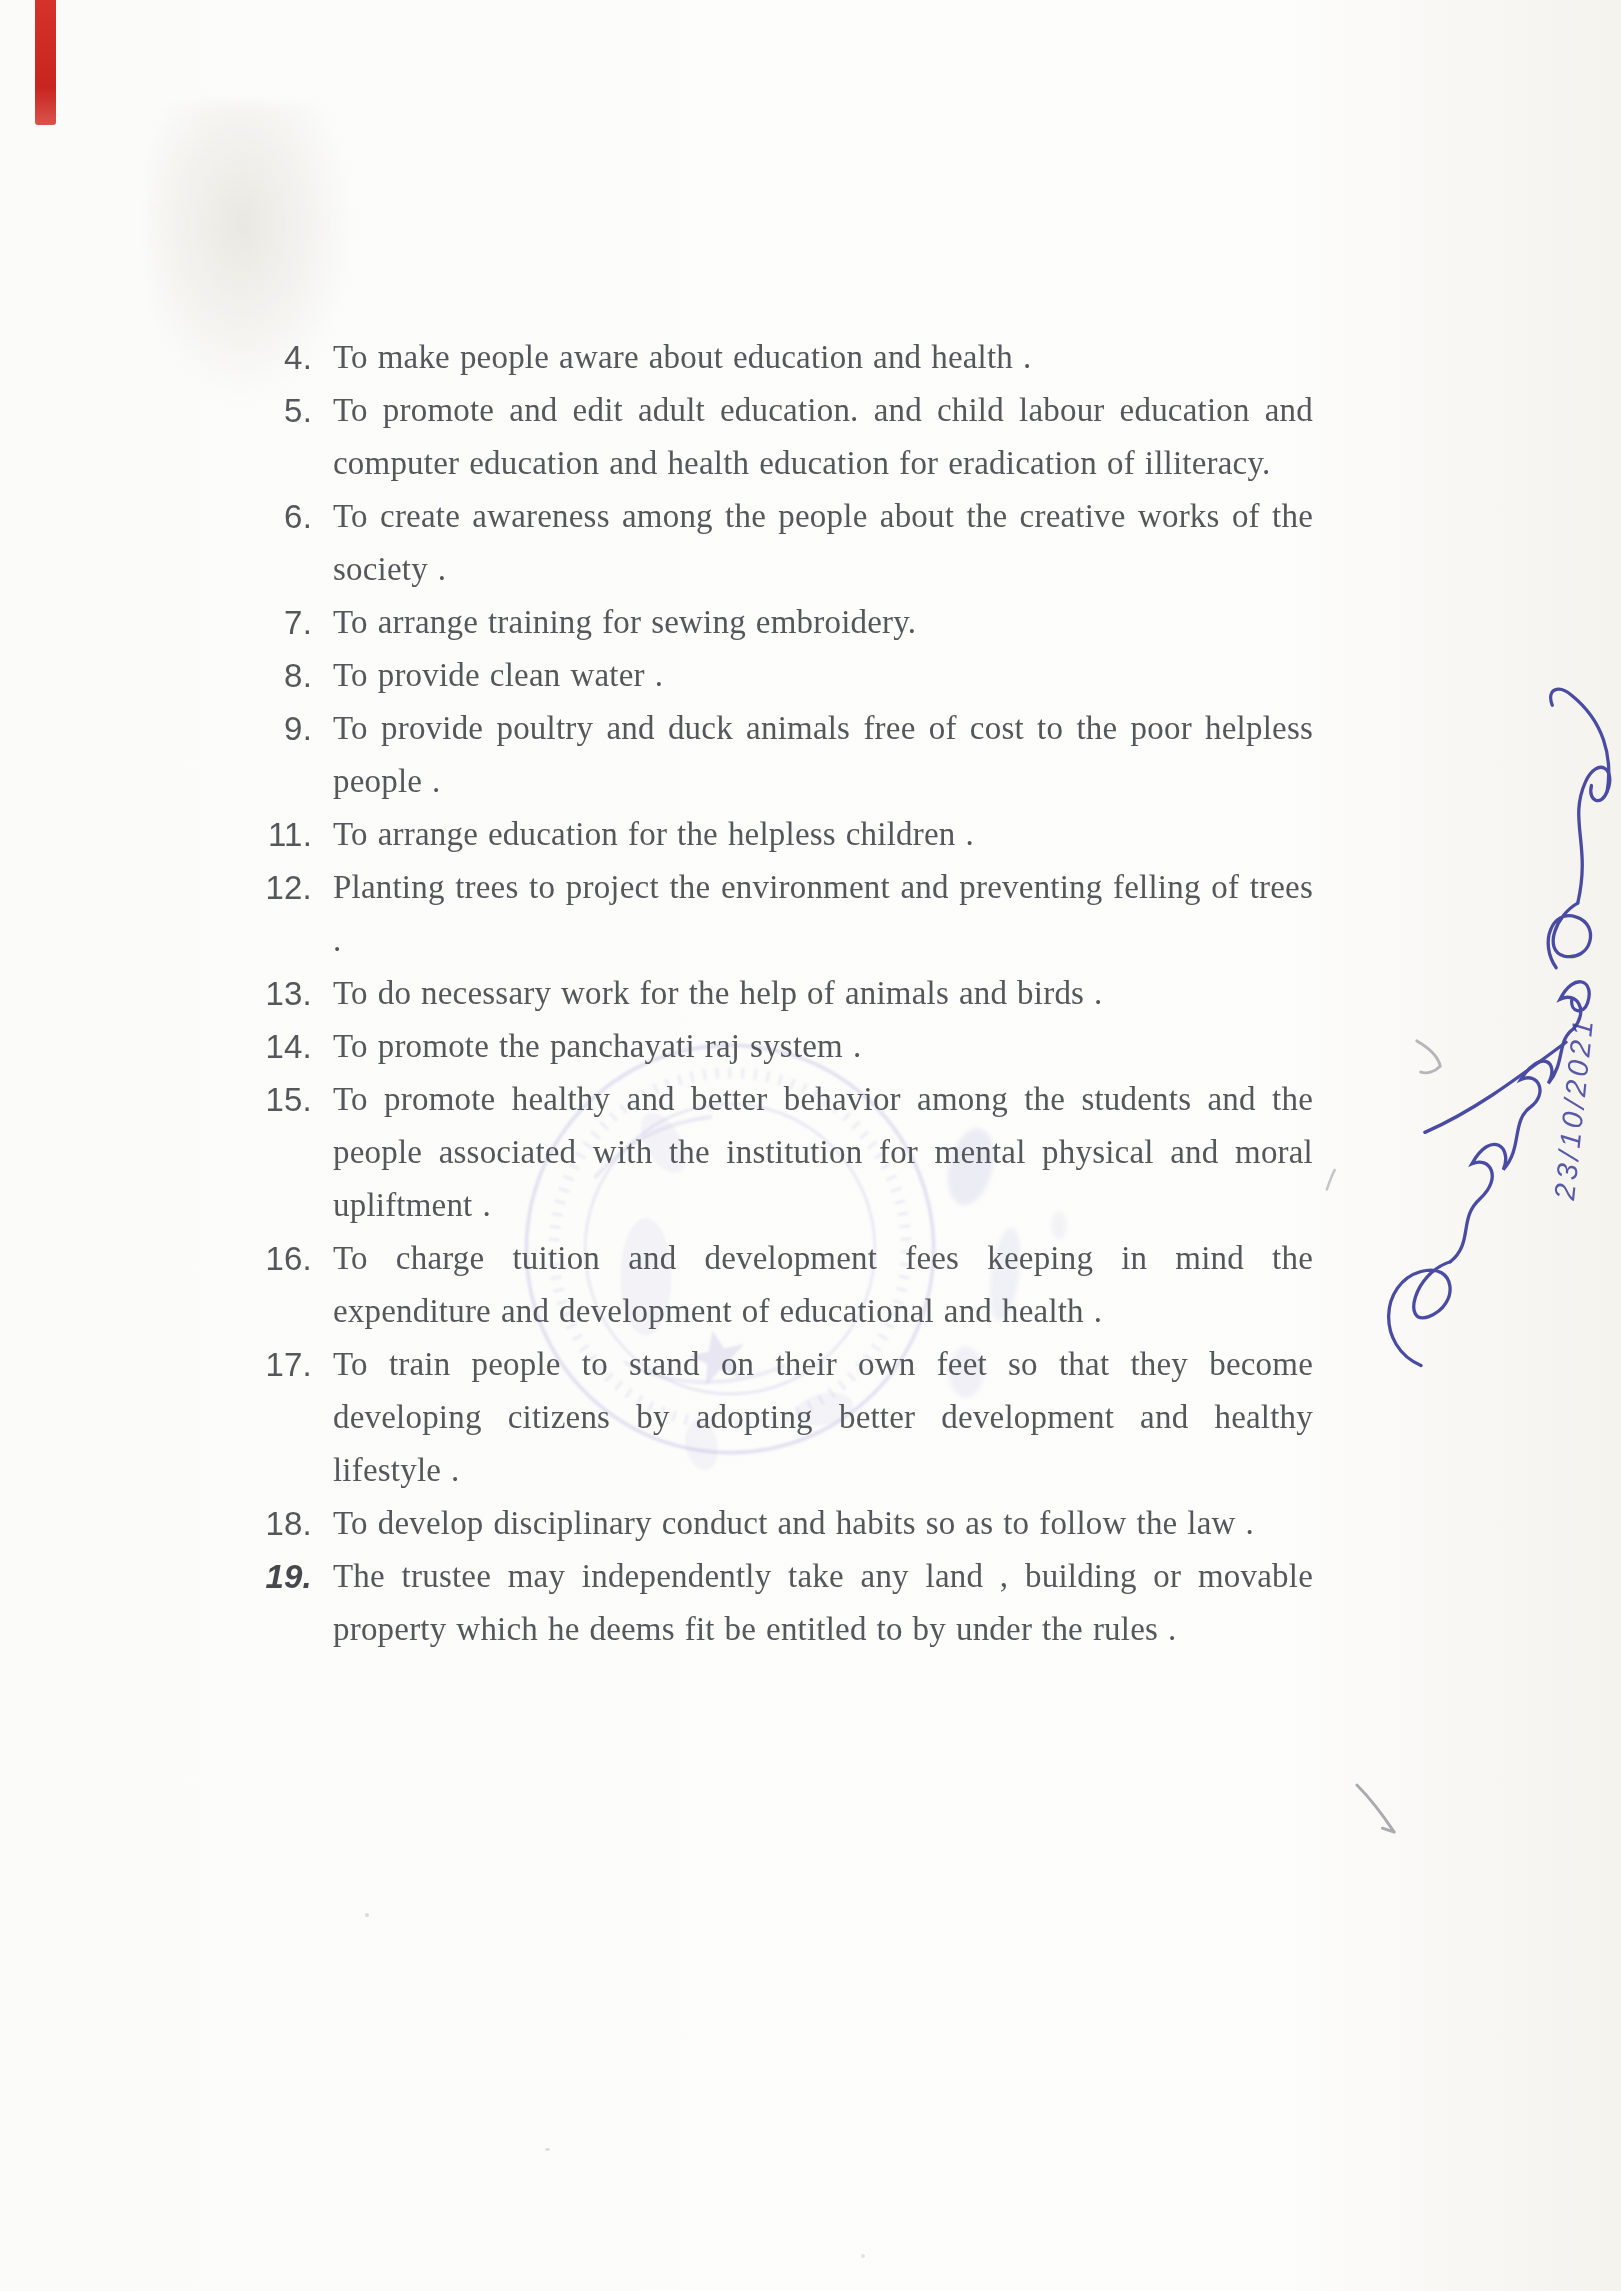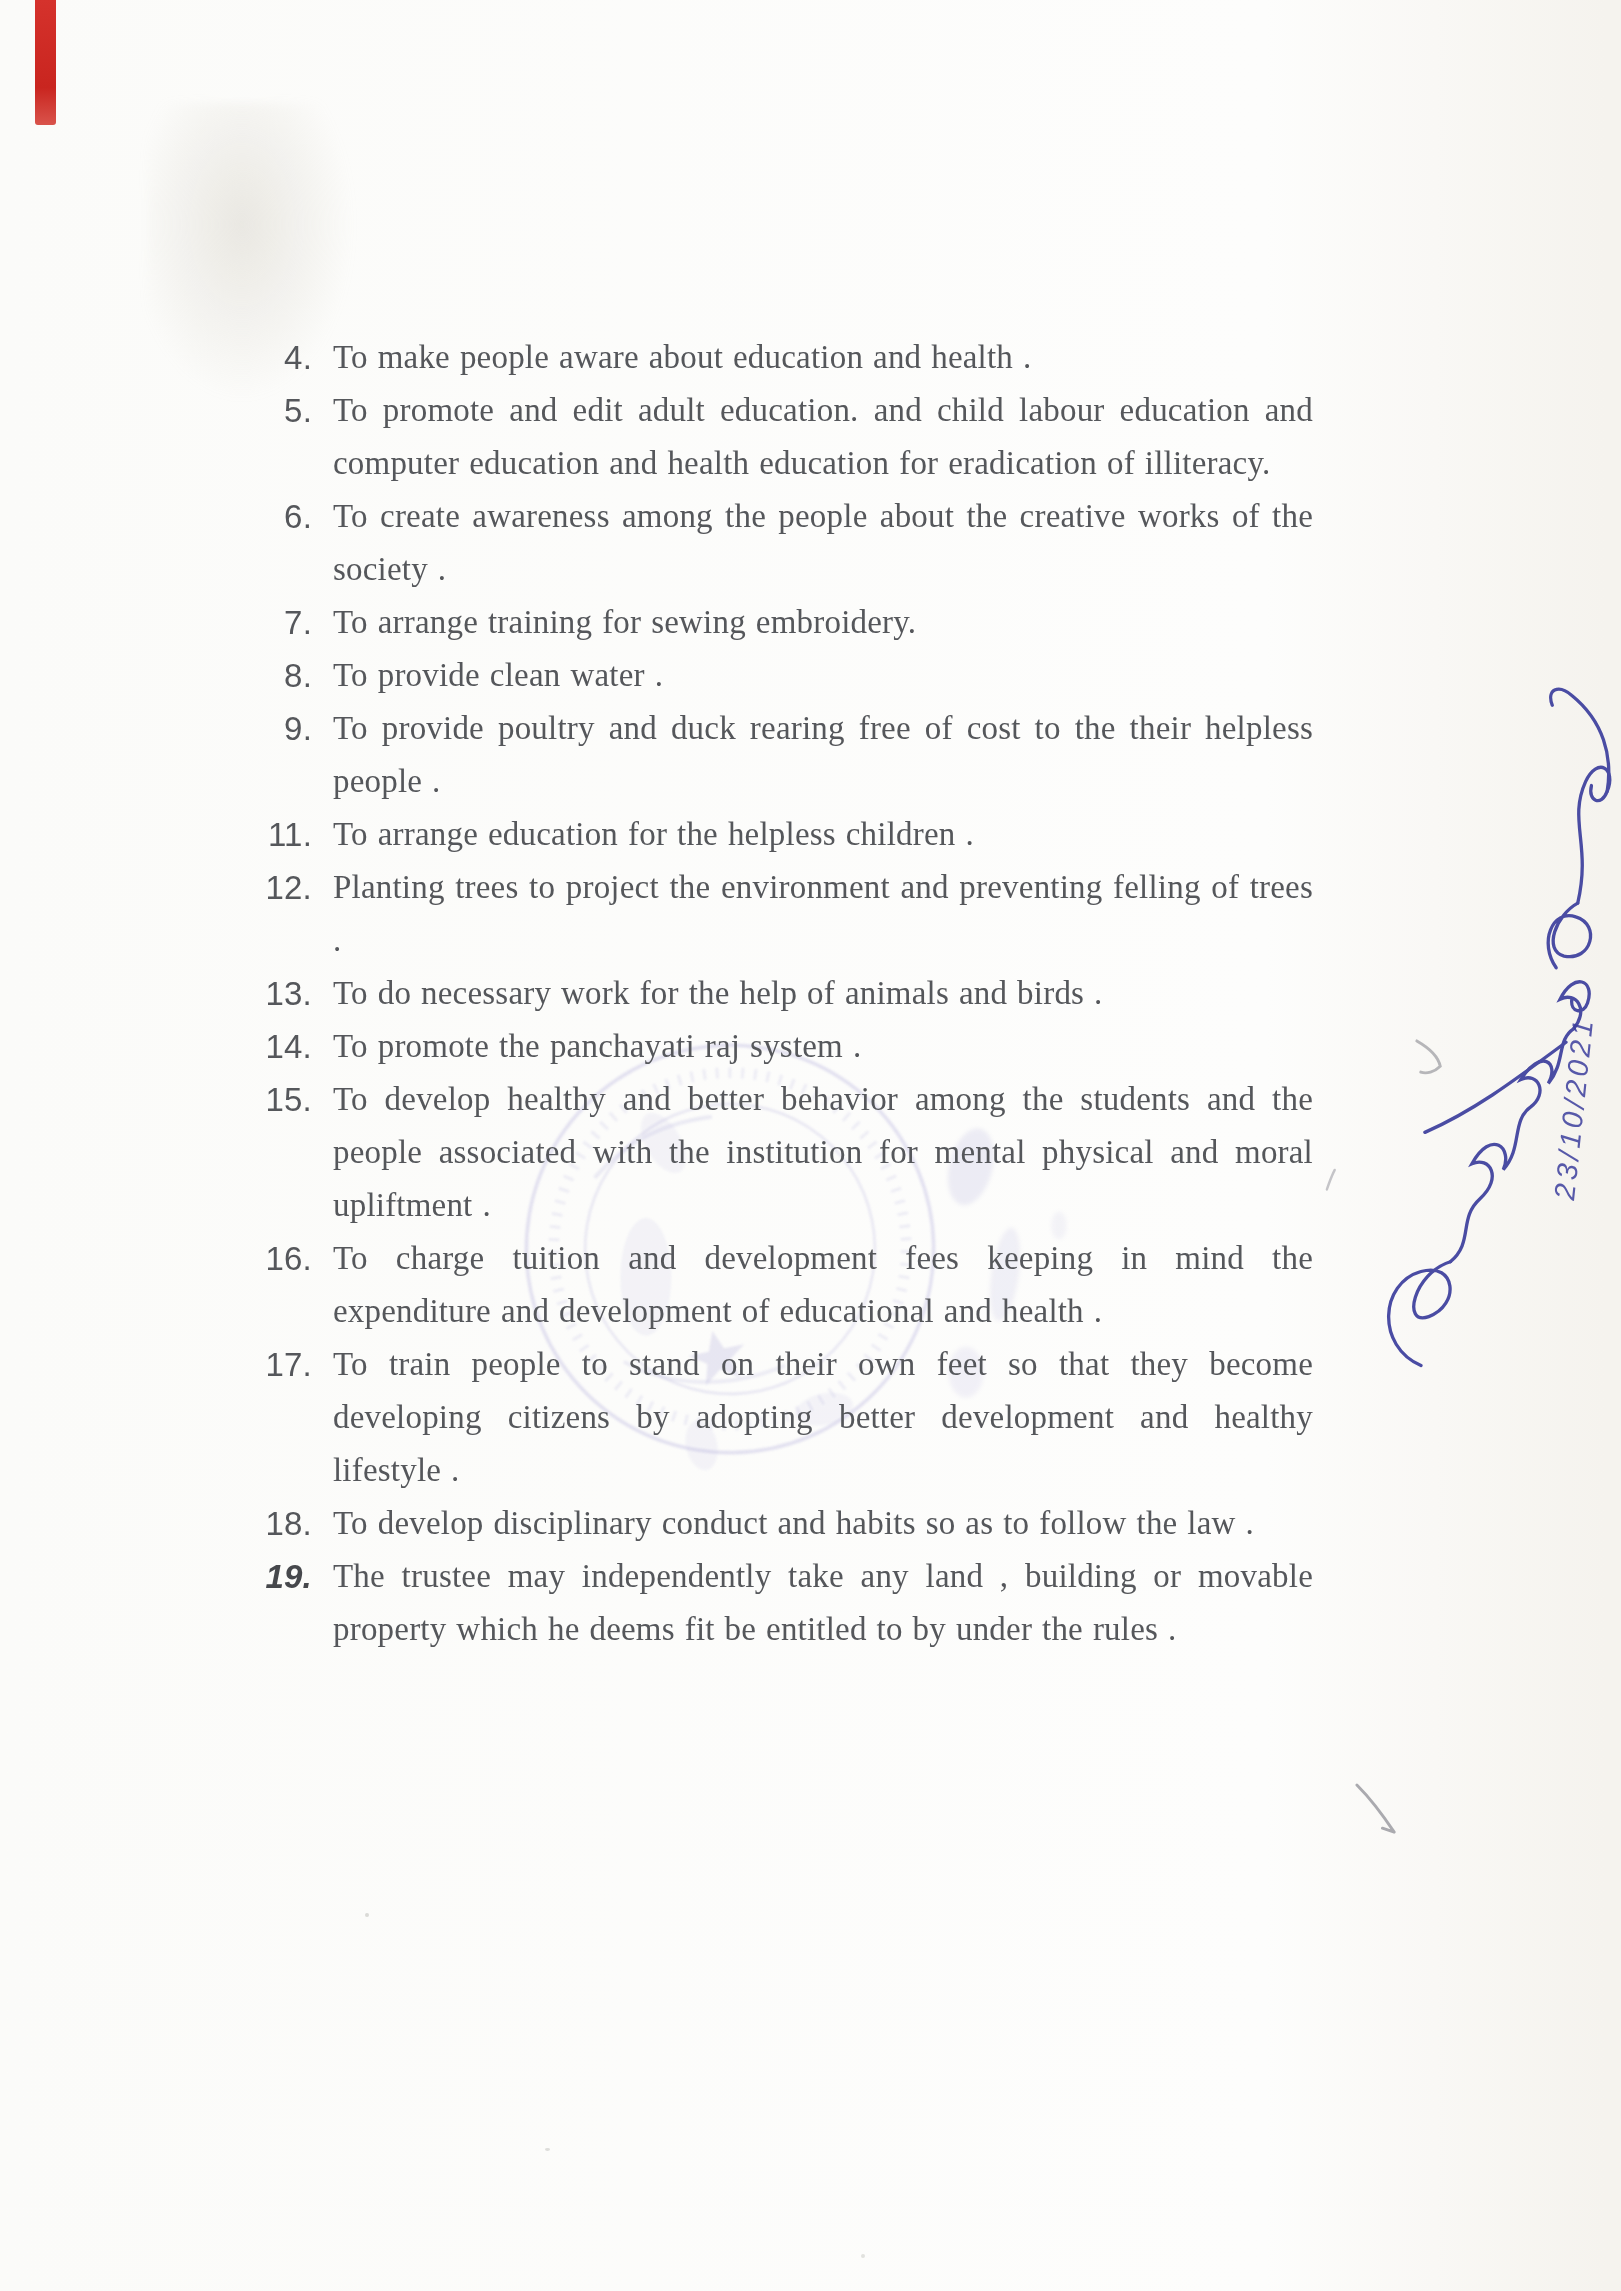--- a/index.html
+++ b/index.html
@@ -107,41 +107,41 @@
     <li>
         <span class="num">7.</span>
         <span class="txt">To arrange training for sewing embroidery.</span>
       </li>
     <li>
         <span class="num">8.</span>
         <span class="txt">To provide clean water .</span>
       </li>
     <li>
         <span class="num">9.</span>
-        <span class="txt">To provide poultry and duck rearing free of cost to the their helpless people .</span>
+        <span class="txt">To provide poultry and duck animals free of cost to the poor helpless people .</span>
       </li>
     <li>
         <span class="num">11.</span>
         <span class="txt">To arrange education for the helpless children .</span>
       </li>
     <li>
         <span class="num">12.</span>
         <span class="txt">Planting trees to project the environment and preventing felling of trees .</span>
       </li>
     <li>
         <span class="num">13.</span>
         <span class="txt">To do necessary work for the help of animals and birds .</span>
       </li>
     <li>
         <span class="num">14.</span>
         <span class="txt">To promote the panchayati raj system .</span>
       </li>
     <li>
         <span class="num">15.</span>
-        <span class="txt">To develop healthy and better behavior among the students and the people associated with the institution for mental physical and moral upliftment .</span>
+        <span class="txt">To promote healthy and better behavior among the students and the people associated with the institution for mental physical and moral upliftment .</span>
       </li>
     <li>
         <span class="num">16.</span>
         <span class="txt">To charge tuition and development fees keeping in mind the expenditure and development of educational and health .</span>
       </li>
     <li>
         <span class="num">17.</span>
         <span class="txt">To train people to stand on their own feet so that they become developing citizens by adopting better development and healthy lifestyle .</span>
       </li>
     <li>

